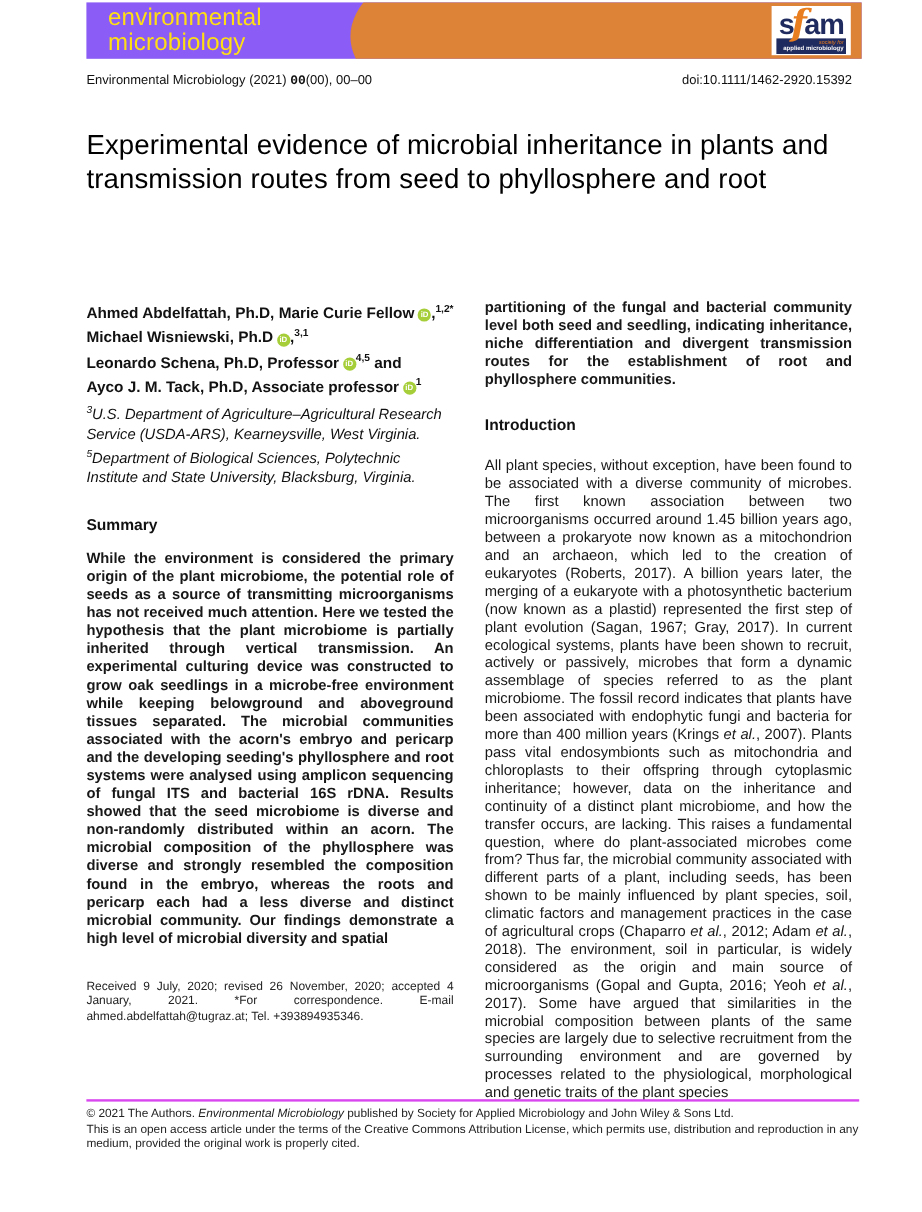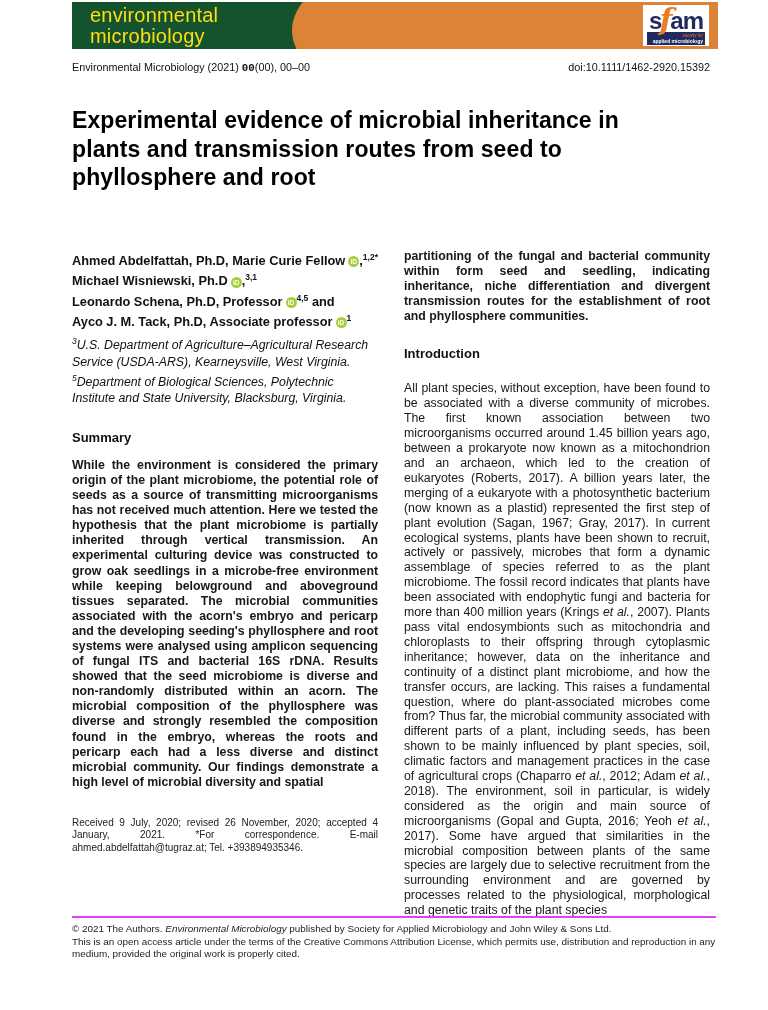--- a/index.html
+++ b/index.html
@@ -5,21 +5,21 @@
   * { margin:0; padding:0; box-sizing:border-box; }
   html,body { background:#ffffff; }
   body {
     width:768px; height:1010px; overflow:hidden;
     font-family:"Liberation Sans", sans-serif;
     color:#111; position:relative;
   }
   
   .banner {
     position:absolute; left:72px; top:2px; width:646px; height:47px;
-    background:#14532d; overflow:hidden;
+    background:#8b5cf6; overflow:hidden;
   }
   .banner-swoosh {
     position:absolute; right:-12%; top:-150%; width:78%; height:420%;
     border-radius:50%; background:#DC8338;
   }
   .banner-title {
     position:absolute; left:18px; top:3px; z-index:2;
     color:#FFDE14; font-size:20px; line-height:21px; font-weight:400;
     letter-spacing:0.2px;
   }
@@ -42,21 +42,21 @@
   .sfam-tag-2 { color:#ffffff; font-size:5px; line-height:6px; font-weight:bold; }
   
   .cite-row {
     position:absolute; left:72px; top:61px; width:638px;
     display:flex; justify-content:space-between;
     font-size:10.8px; color:#111;
   }
   
   .title {
     position:absolute; left:72px; top:106px; width:620px;
-    font-size:23px; line-height:28.5px; font-weight:bold; color:#000;
+    font-size:23px; line-height:28.5px; font-weight:normal; color:#000;
     letter-spacing:0.1px;
   }
   
   .columns {
     position:absolute; left:72px; top:249px; width:638px;
     display:flex; gap:26px;
   }
   .col { flex:1 1 0; min-width:0; }
   
   .author-line { font-weight:bold; font-size:12.8px; line-height:17px; }
@@ -131,21 +131,21 @@
     <div class="affils">
         <div class="affil-line"><sup>3</sup><span>U.S. Department of Agriculture–Agricultural Research Service (USDA-ARS), Kearneysville, West Virginia.</span></div>
         <div class="affil-line"><sup>5</sup><span>Department of Biological Sciences, Polytechnic Institute and State University, Blacksburg, Virginia.</span></div>
       </div>
     <div class="sec-heading summary-heading">Summary</div>
     <p class="para para-bold summary-para">While the environment is considered the primary origin of the plant microbiome, the potential role of seeds as a source of transmitting microorganisms has not received much attention. Here we tested the hypothesis that the plant microbiome is partially inherited through vertical transmission. An experimental culturing device was constructed to grow oak seedlings in a microbe-free environment while keeping belowground and aboveground tissues separated. The microbial communities associated with the acorn's embryo and pericarp and the developing seeding's phyllosphere and root systems were analysed using amplicon sequencing of fungal ITS and bacterial 16S rDNA. Results showed that the seed microbiome is diverse and non-randomly distributed within an acorn. The microbial composition of the phyllosphere was diverse and strongly resembled the composition found in the embryo, whereas the roots and pericarp each had a less diverse and distinct microbial community. Our findings demonstrate a high level of microbial diversity and spatial</p>
     <div class="footnote">Received 9 July, 2020; revised 26 November, 2020; accepted 4 January, 2021. *For correspondence. E-mail ahmed.abdelfattah@tugraz.at; Tel. +393894935346.</div>
   </div>
 
   <div class="col">
-    <p class="para para-bold">partitioning of the fungal and bacterial community within form seed and seedling, indicating inheritance, niche differentiation and divergent transmission routes for the establishment of root and phyllosphere communities.</p>
+    <p class="para para-bold">partitioning of the fungal and bacterial community level both seed and seedling, indicating inheritance, niche differentiation and divergent transmission routes for the establishment of root and phyllosphere communities.</p>
     <div class="sec-heading intro-heading">Introduction</div>
     <p class="para intro-para"><span>All plant species, without exception, have been found to be associated with a diverse community of microbes. The first known association between two microorganisms occurred around 1.45 billion years ago, between a prokaryote now known as a mitochondrion and an archaeon, which led to the creation of eukaryotes (Roberts, 2017). A billion years later, the merging of a eukaryote with a photosynthetic bacterium (now known as a plastid) represented the first step of plant evolution (Sagan, 1967; Gray, 2017). In current ecological systems, plants have been shown to recruit, actively or passively, microbes that form a dynamic assemblage of species referred to as the plant microbiome. The fossil record indicates that plants have been associated with endophytic fungi and bacteria for more than 400 million years (Krings </span><span style="font-style: italic;">et al.</span><span>, 2007). Plants pass vital endosymbionts such as mitochondria and chloroplasts to their offspring through cytoplasmic inheritance; however, data on the inheritance and continuity of a distinct plant microbiome, and how the transfer occurs, are lacking. This raises a fundamental question, where do plant-associated microbes come from? Thus far, the microbial community associated with different parts of a plant, including seeds, has been shown to be mainly influenced by plant species, soil, climatic factors and management practices in the case of agricultural crops (Chaparro </span><span style="font-style: italic;">et al.</span><span>, 2012; Adam </span><span style="font-style: italic;">et al.</span><span>, 2018). The environment, soil in particular, is widely considered as the origin and main source of microorganisms (Gopal and Gupta, 2016; Yeoh </span><span style="font-style: italic;">et al.</span><span>, 2017). Some have argued that similarities in the microbial composition between plants of the same species are largely due to selective recruitment from the surrounding environment and are governed by processes related to the physiological, morphological and genetic traits of the plant species</span></p>
   </div>
 
 </div>
 
 <div class="footer">
   <div><span>© 2021 The Authors. </span><span style="font-style: italic;">Environmental Microbiology</span><span> published by Society for Applied Microbiology and John Wiley &amp; Sons Ltd.</span></div>
   <div>This is an open access article under the terms of the Creative Commons Attribution License, which permits use, distribution and reproduction in any medium, provided the original work is properly cited.</div>
 </div>

